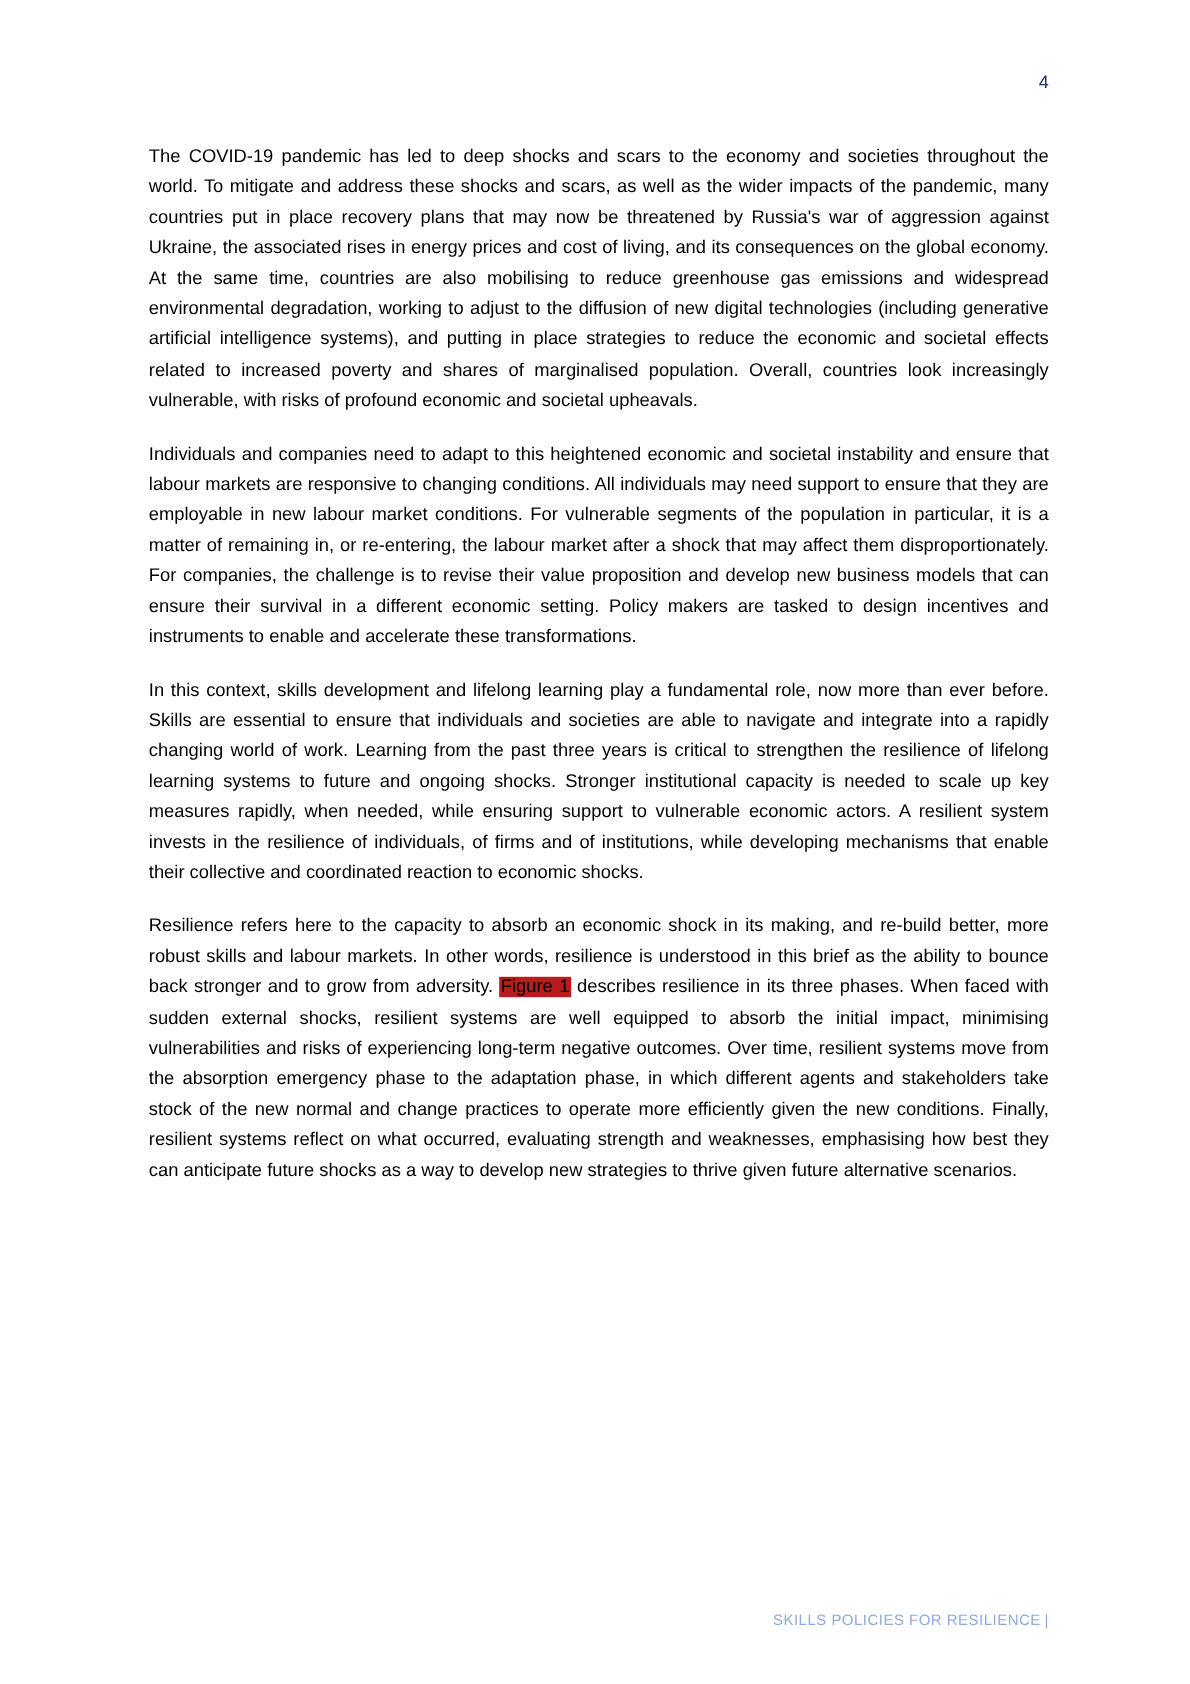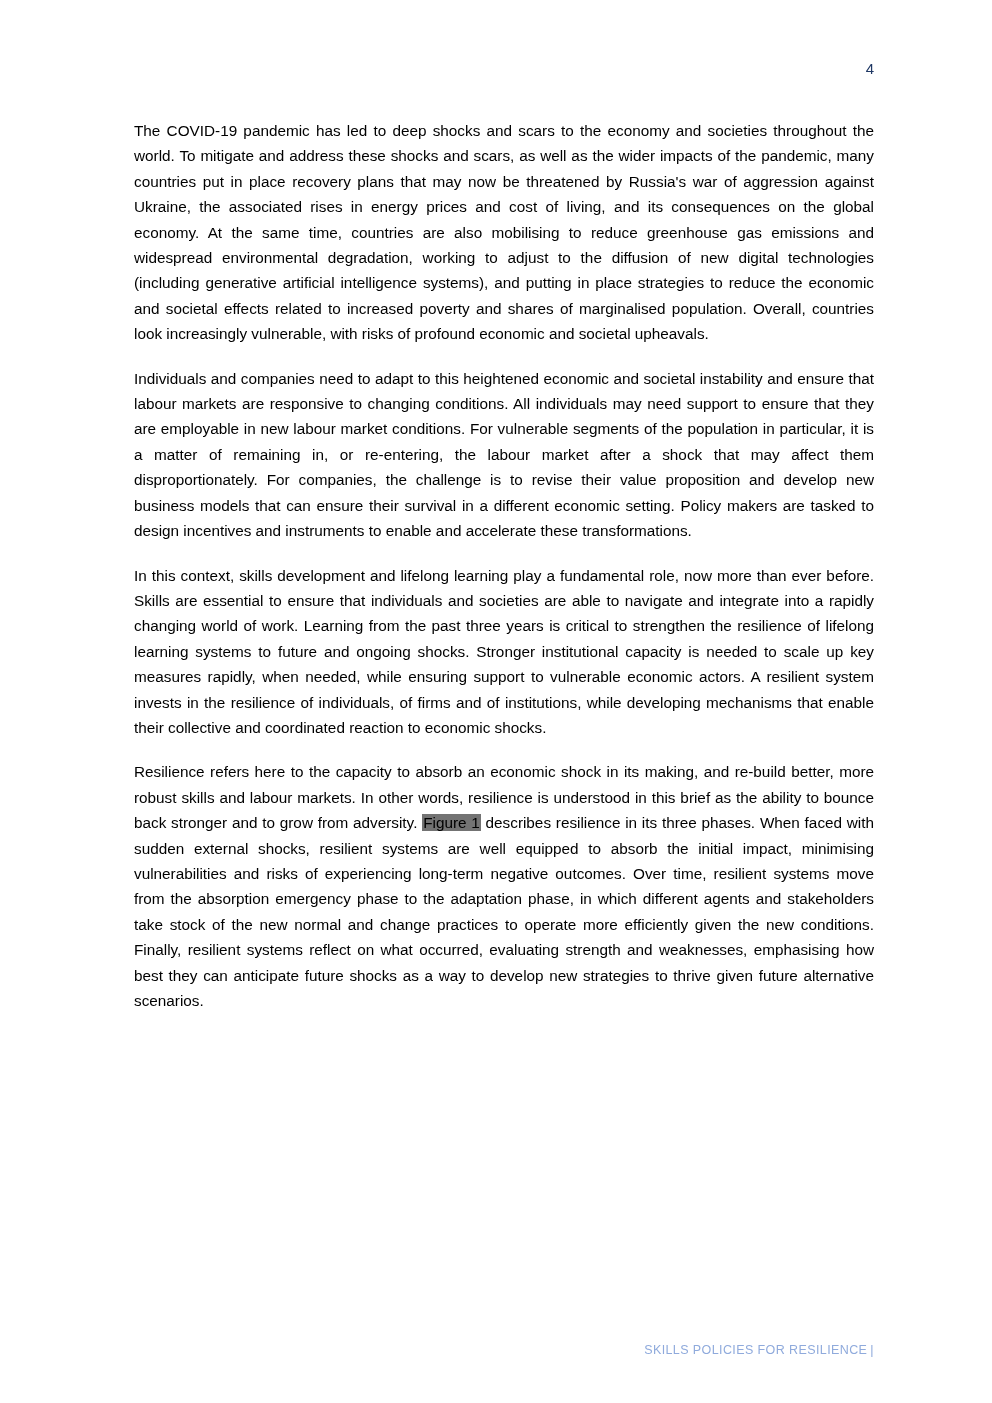--- a/index.html
+++ b/index.html
@@ -41,30 +41,30 @@
     font-size: 20px;
     font-weight: bold;
     color: #2e74b5;
     margin: 0 0 22px 0;
     letter-spacing: 0.1px;
   }
   p.body-text {
     font-size: 15.3px;
     line-height: 25.4px;
     text-align: justify;
-    margin: 0 0 19px 16px;
+    margin: 0 0 19px 6px;
     color: #000000;
     -webkit-hyphens: none;
     hyphens: none;
   }
   p.body-text:last-child {
     margin-bottom: 0;
   }
   .highlight {
-    background-color: #737373;
+    background-color: #b91c1c;
     padding: 0 1px;
   }
   .footer {
     position: absolute;
     bottom: 46px;
     right: 118px;
     display: flex;
     align-items: center;
     font-size: 12.5px;
     letter-spacing: 0.4px;

